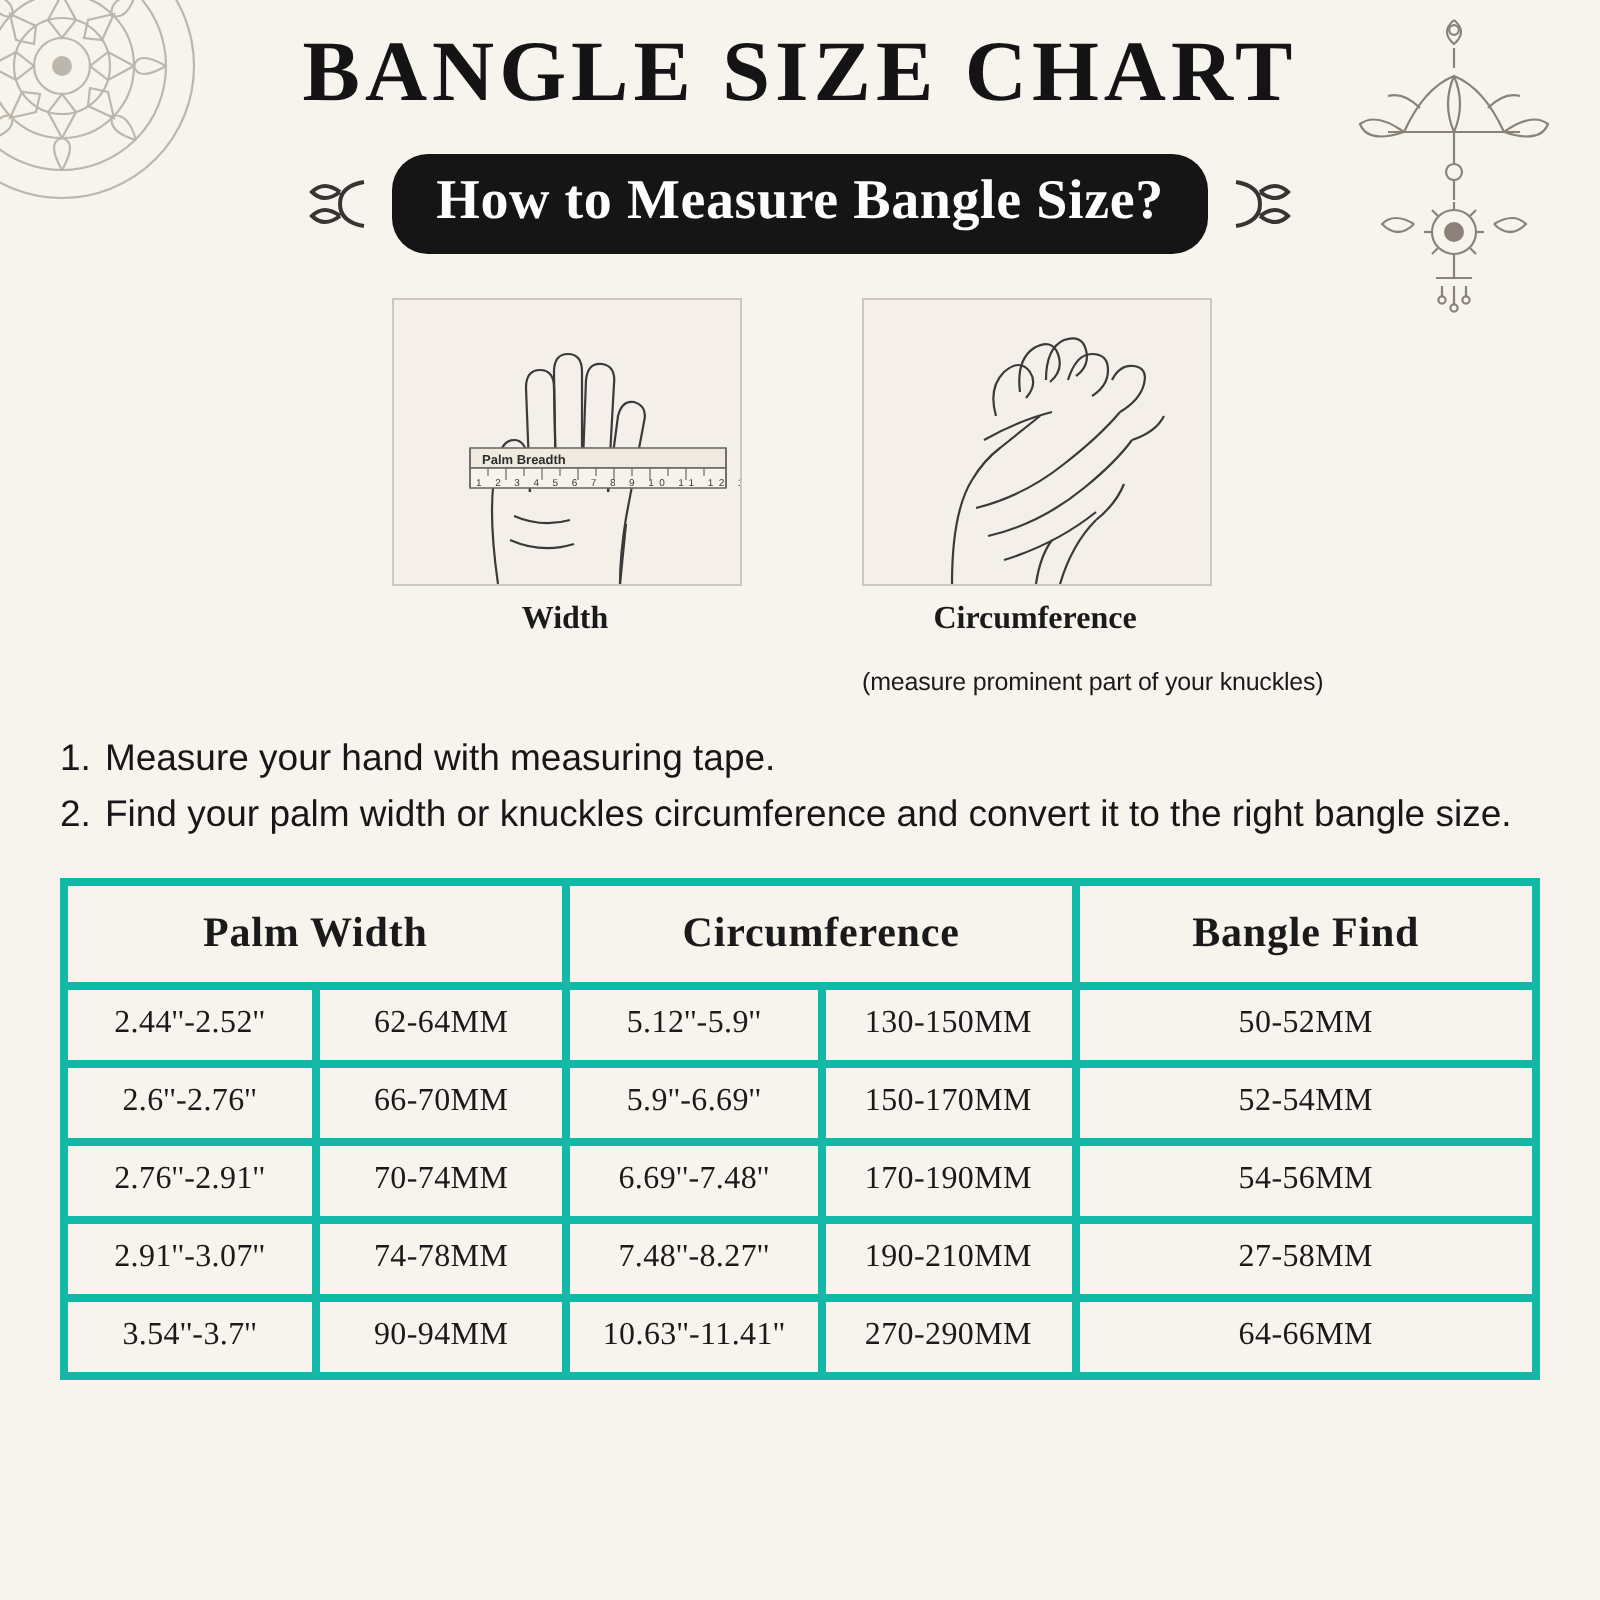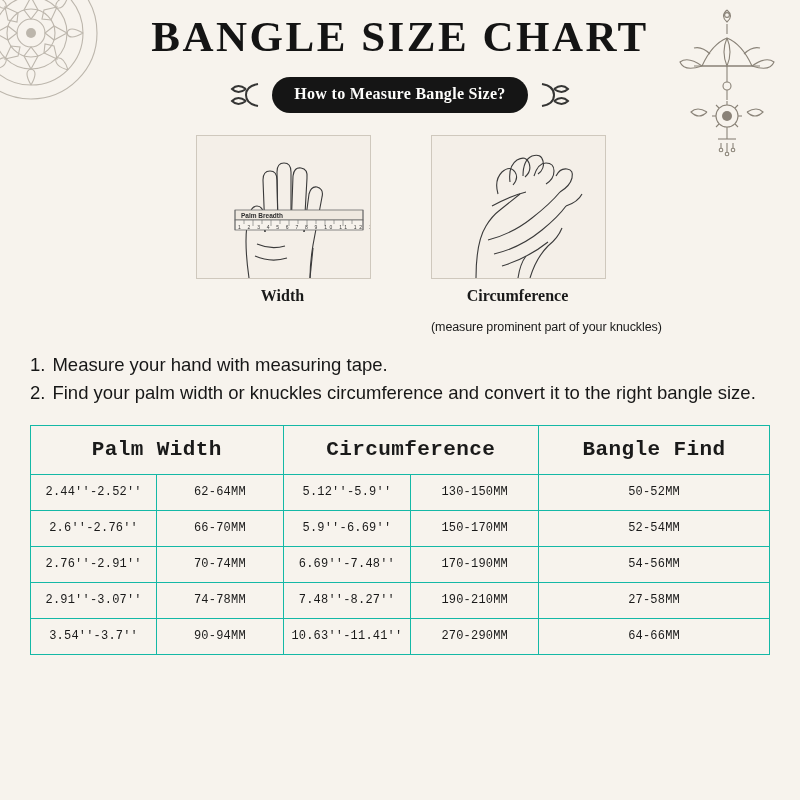--- a/index.html
+++ b/index.html
@@ -58,21 +58,21 @@
     width: 34px;
     height: 30px;
     opacity: 0.85;
   }
   .banner {
     background: #151515;
     color: #fdfdfb;
     border-radius: 18px;
     padding: 8px 22px 10px;
     font-family: "Liberation Serif", serif;
-    font-size: 16px;
+    font-size: 28px;
     font-weight: 700;
     letter-spacing: 0.3px;
     white-space: nowrap;
   }
 
   
   .figures {
     display: flex;
     justify-content: center;
     gap: 62px;
@@ -122,31 +122,31 @@
   .step-num { white-space: nowrap; }
 
   
   table {
     border-collapse: collapse;
     margin: 18px auto 0;
     width: 740px;
     table-layout: fixed;
   }
   th, td {
-    border: 1px solid #14b8a6;
-    font-family: Liberation Mono, monospace;
+    border: 4px solid #14b8a6;
+    font-family: Liberation Serif, serif;
   }
   thead th {
     font-size: 21px;
     font-weight: 700;
     height: 46px;
     letter-spacing: 0.4px;
   }
   tbody td {
-    font-size: 12px;
+    font-size: 16px;
     height: 33px;
     text-align: center;
     letter-spacing: 0.2px;
   }
   .c1 { width: 160px; }
   .c2 { width: 120px; }
   .c3 { width: 162px; }
   .c4 { width: 152px; }
   .c5 { width: 146px; }
 </style>

